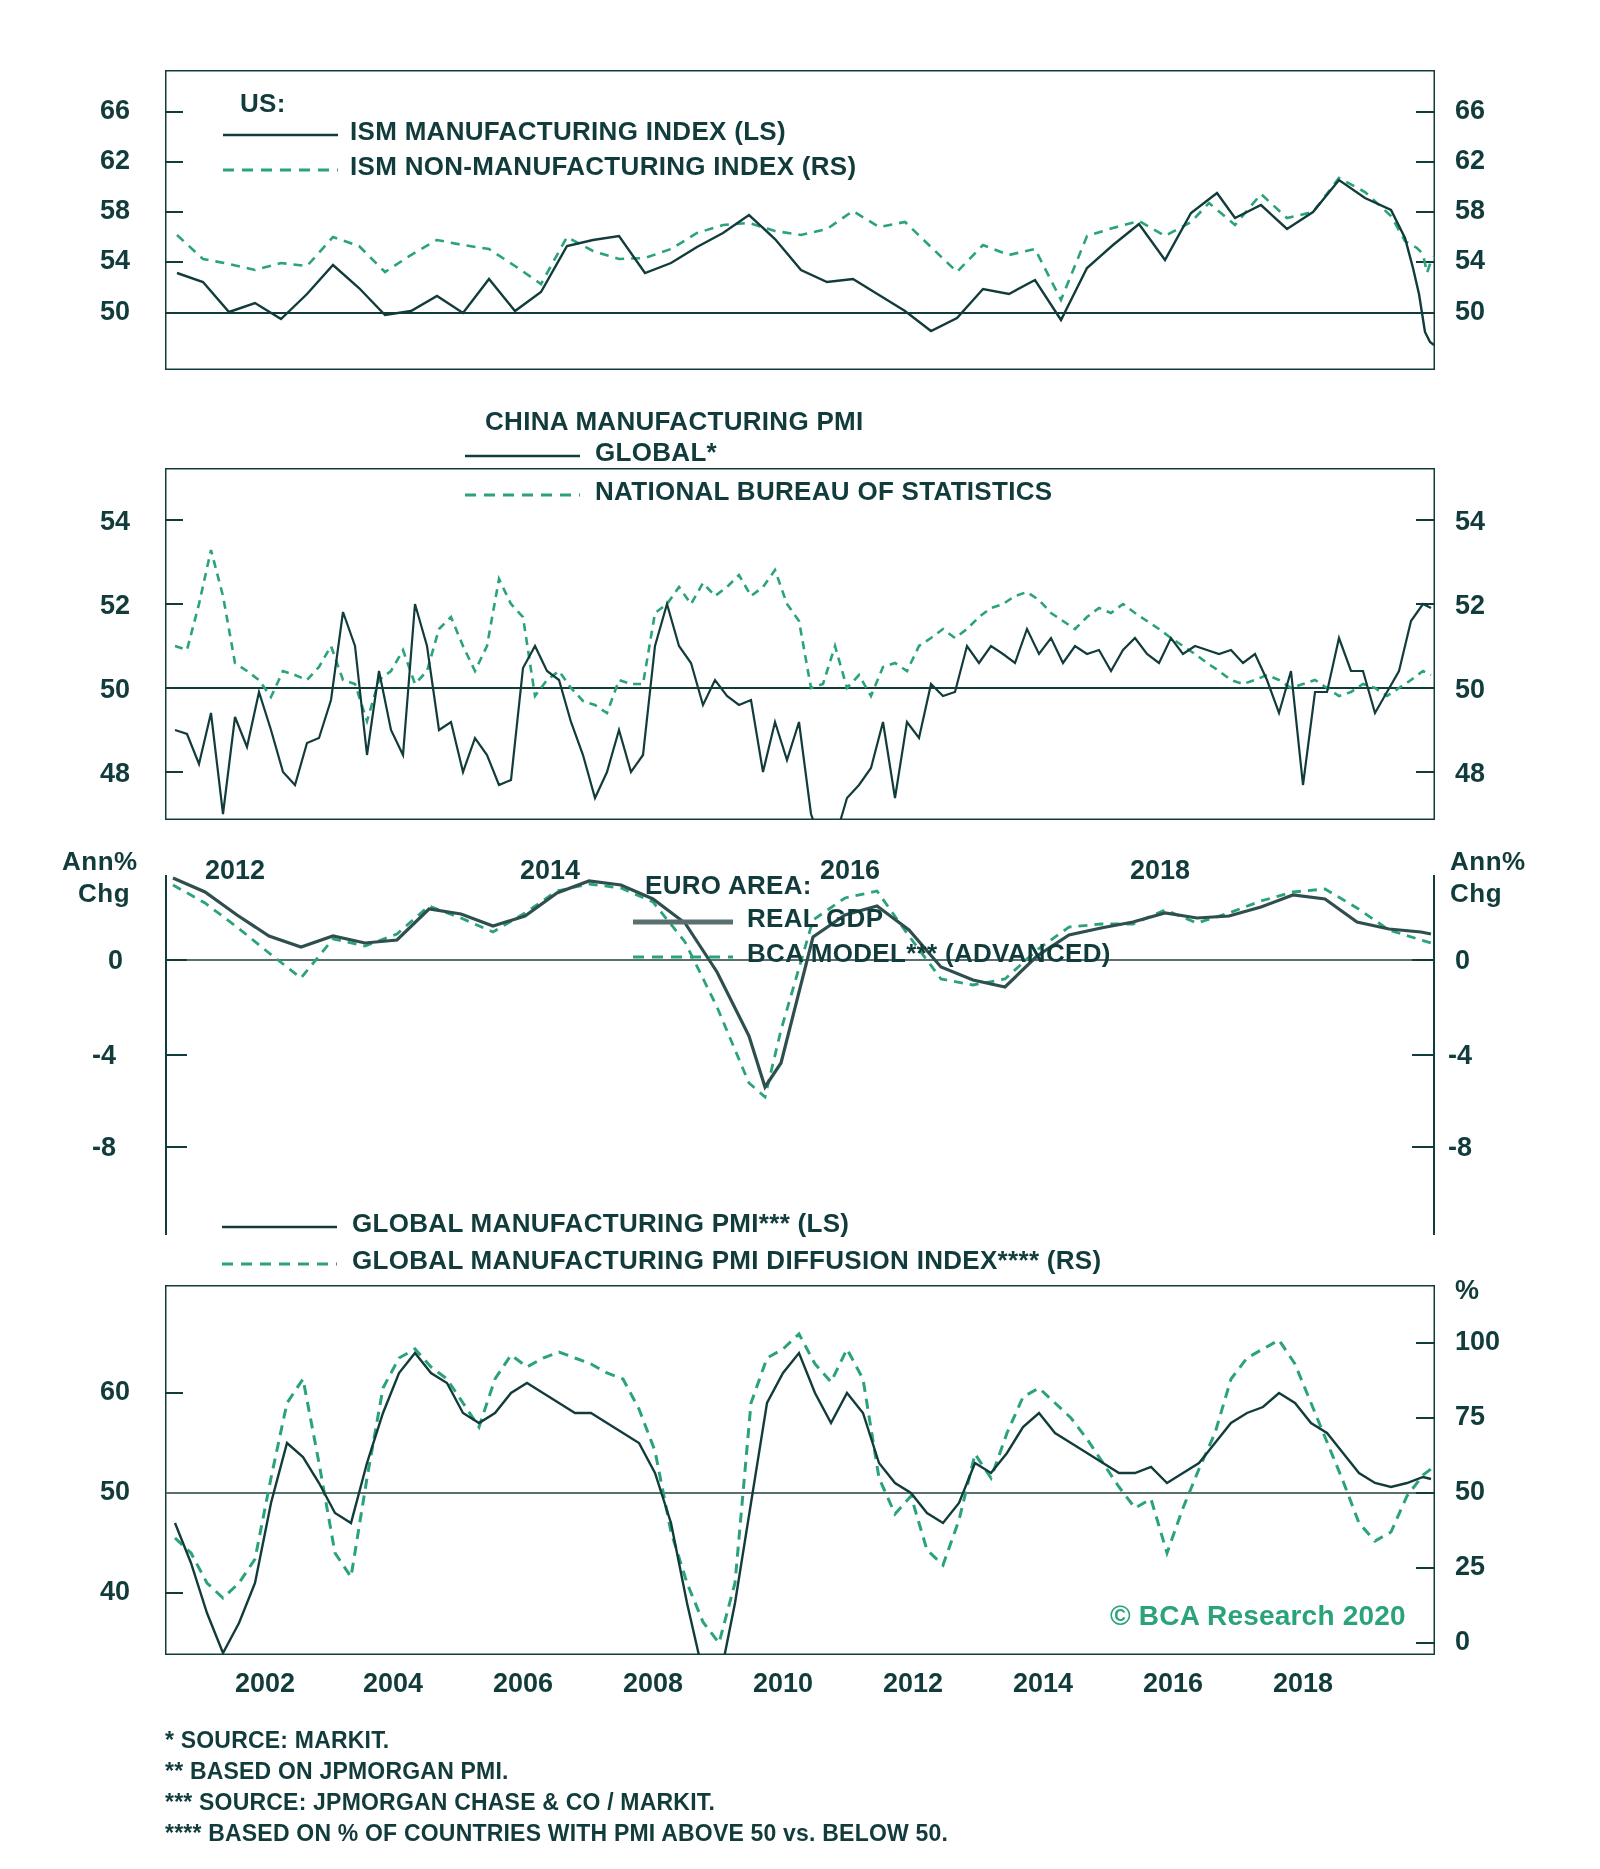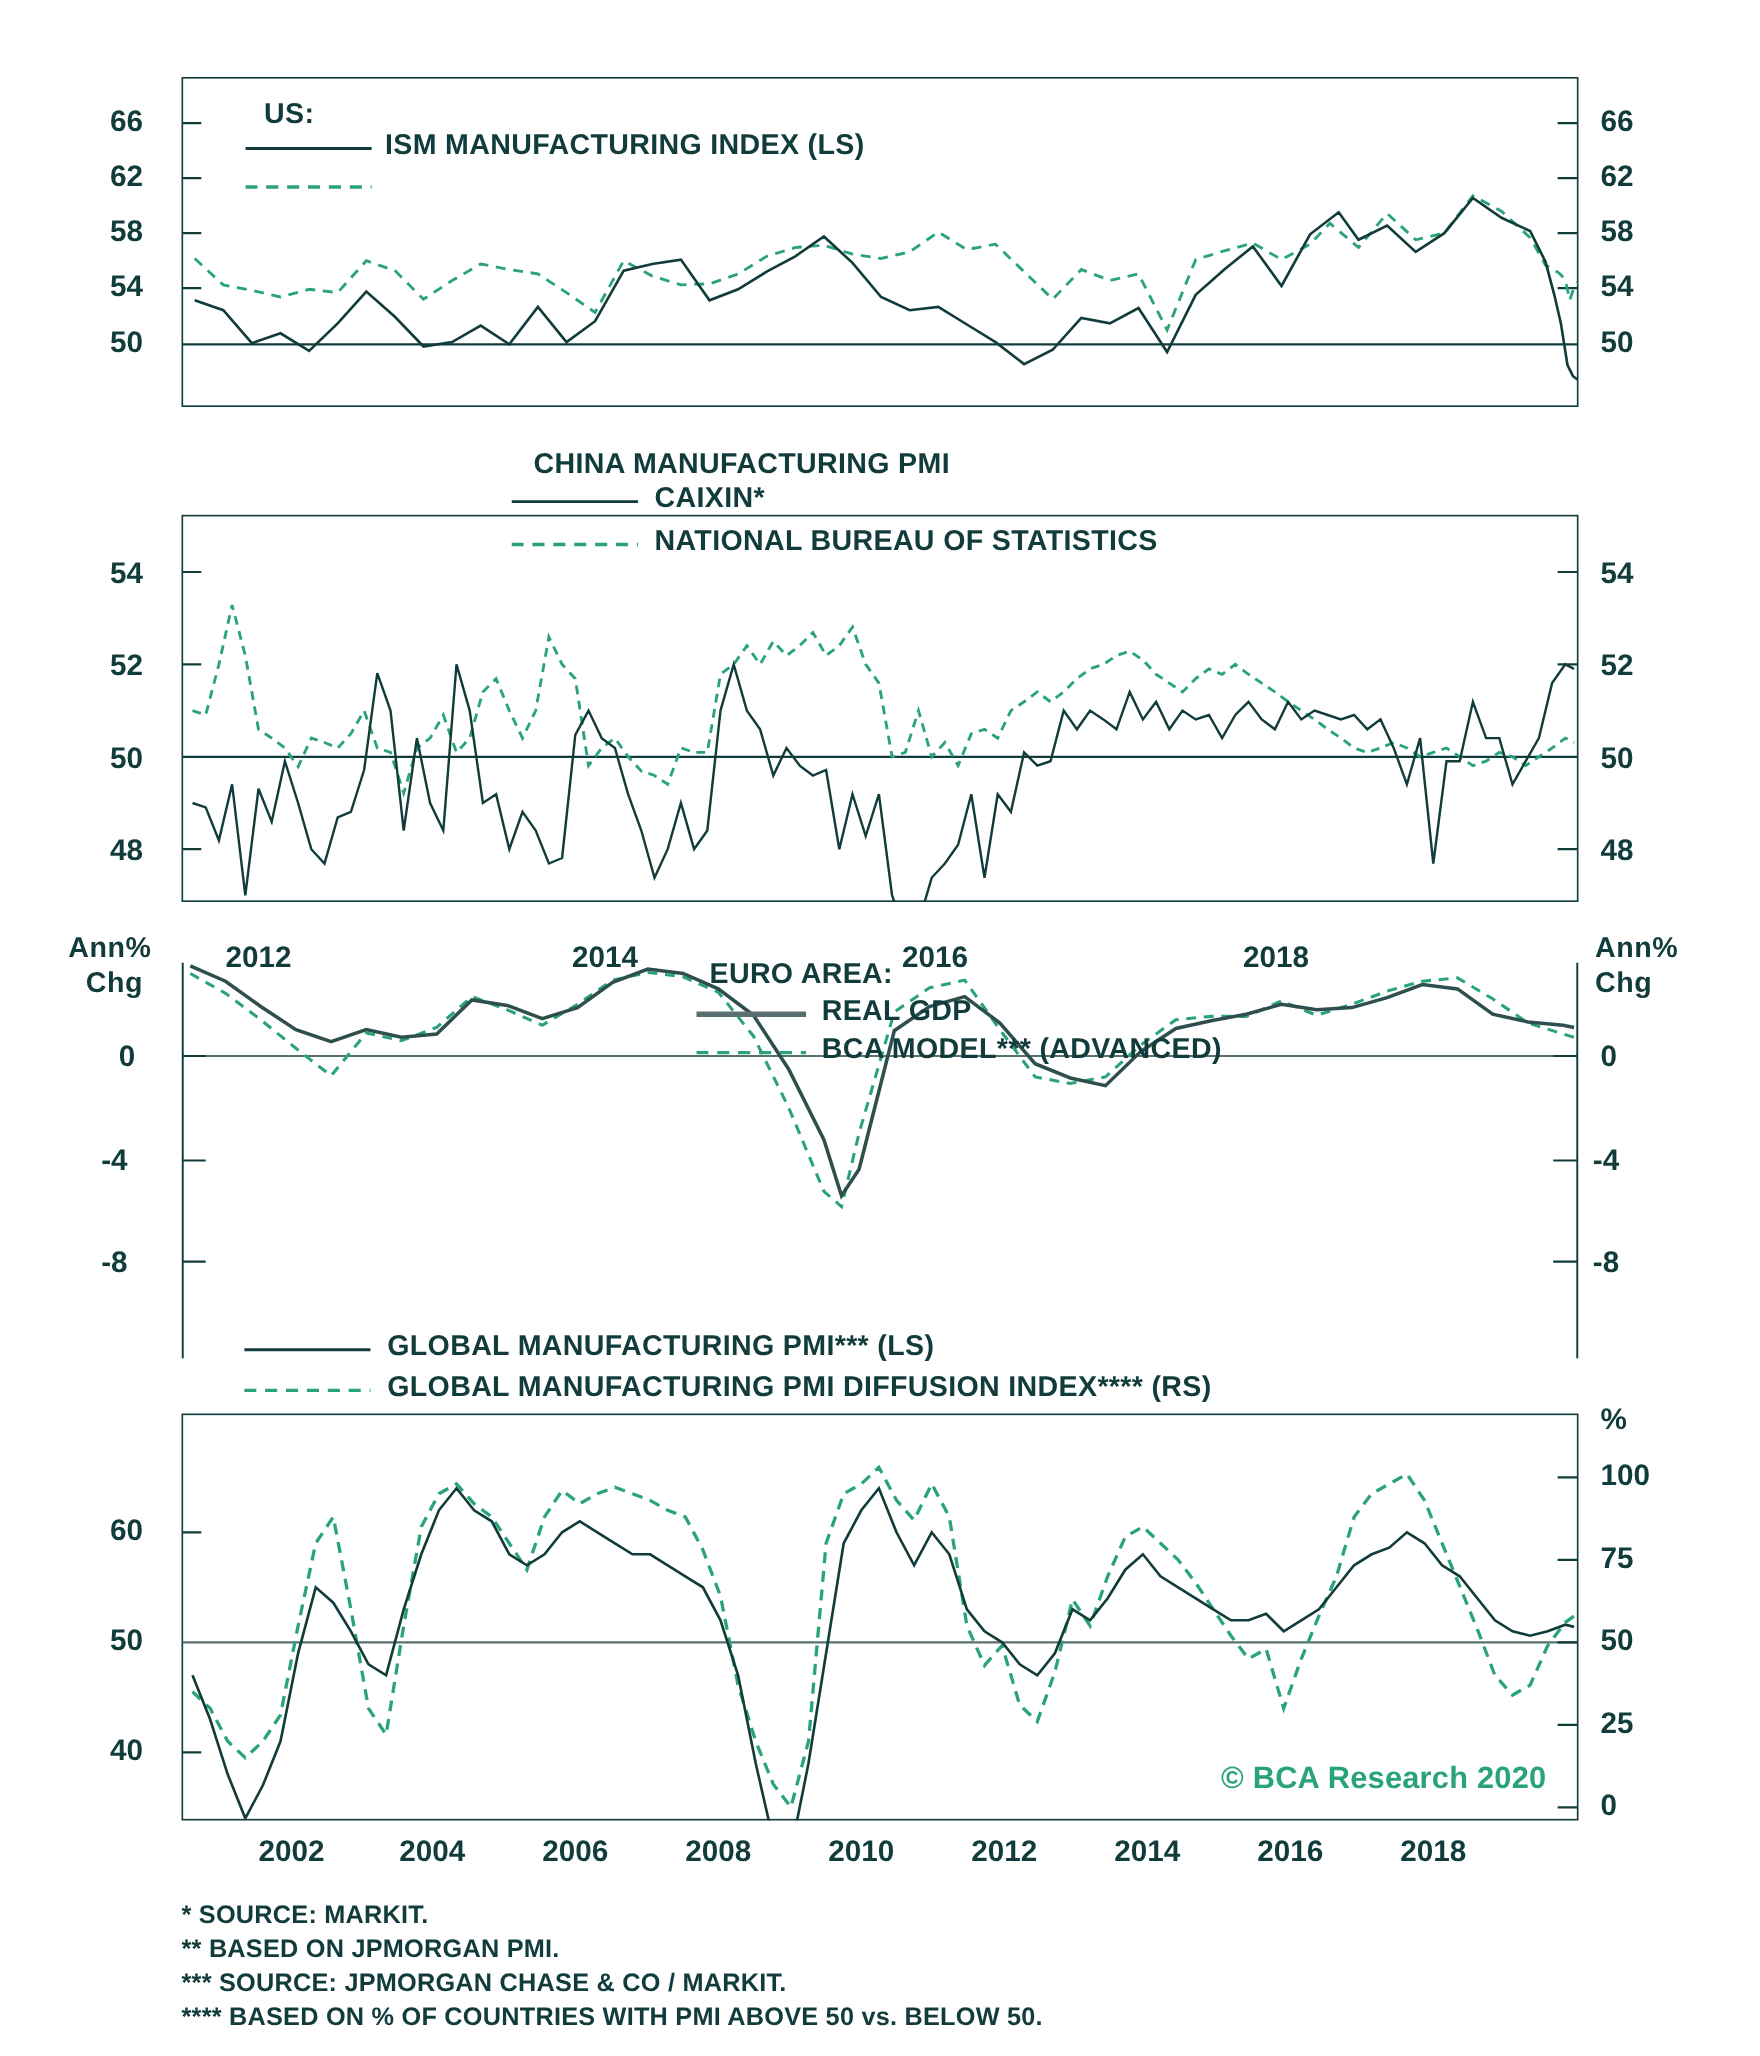--- a/index.html
+++ b/index.html
@@ -40,20 +40,21 @@
       <polyline fill="none" stroke="#123c3c" stroke-width="2.4" points="12,203 38,212 64,242 90,233 116,249 142,224 168,195 194,218 220,245 246,241 272,226 298,243 324,209 350,241 376,222 402,176 428,170 454,166 480,203 506,193 532,177 558,163 584,145 610,169 636,200 662,212 688,209 714,225 740,241 766,261 792,248 818,219 844,224 870,210 896,250 922,198 948,175 974,154 1000,190 1026,143 1052,123 1070,148 1096,135 1122,159 1148,142 1174,110 1200,128 1226,140 1240,168 1248,198 1254,224 1260,262 1265,272 1269,275"></polyline>
     </svg>
     <div class="legend" style="left:75px;top:18px;">US:</div>
     <svg style="position:absolute;left:58px;top:60px;" width="115" height="10">
         <line x1="0" y1="5" x2="115" y2="5" stroke="#123c3c" stroke-width="2.6"></line>
       </svg>
     <div class="legend" style="left:185px;top:46px;">ISM MANUFACTURING INDEX (LS)</div>
     <svg style="position:absolute;left:58px;top:95px;" width="115" height="10">
         <line x1="0" y1="5" x2="115" y2="5" stroke="#2aa37a" stroke-width="3" stroke-dasharray="11,8"></line>
       </svg>
+    <div class="legend" style="left:185px;top:81px;">ISM NON-MANUFACTURING INDEX (RS)</div>
   </div>
   <div class="tick" style="left:100px;top:95px;">66</div>
   <div class="tick" style="left:100px;top:145px;">62</div>
   <div class="tick" style="left:100px;top:195px;">58</div>
   <div class="tick" style="left:100px;top:245px;">54</div>
   <div class="tick" style="left:100px;top:296px;">50</div>
   <div class="tick" style="left:1455px;top:95px;">66</div>
   <div class="tick" style="left:1455px;top:145px;">62</div>
   <div class="tick" style="left:1455px;top:195px;">58</div>
   <div class="tick" style="left:1455px;top:245px;">54</div>
@@ -71,21 +72,21 @@
       <line x1="1251" y1="304" x2="1269" y2="304" stroke="#123c3c" stroke-width="2"></line>
 
       <polyline fill="none" stroke="#2aa37a" stroke-width="2.6" stroke-dasharray="8,6" points="10,178 22,182 34,136 46,82 58,128 70,195 82,203 94,212 106,229 118,203 130,207 142,212 154,199 166,178 178,212 190,216 202,253 214,212 226,203 238,182 250,216 262,203 274,161 286,149 298,178 310,203 322,178 334,111 346,136 358,149 370,228 382,212 394,203 406,220 418,233 430,237 442,245 454,212 466,216 478,216 490,145 502,136 514,119 526,136 538,115 550,128 562,119 574,107 586,128 598,119 610,102 622,136 634,153 646,220 658,216 670,178 682,220 694,207 706,228 718,199 730,195 742,203 754,178 766,170 778,161 790,170 802,161 814,149 826,140 838,136 850,128 862,124 874,132 886,145 898,153 910,161 922,149 934,140 946,145 958,136 970,145 982,153 994,161 1006,170 1018,178 1030,186 1042,195 1054,203 1066,212 1078,216 1090,212 1102,207 1114,212 1126,220 1138,216 1150,212 1162,220 1174,228 1186,224 1198,216 1210,220 1222,228 1234,220 1246,212 1258,203 1266,207"></polyline>
 
       <polyline fill="none" stroke="#123c3c" stroke-width="2.2" points="10,262 22,266 34,296 46,245 58,346 70,249 82,279 94,224 106,262 118,304 130,317 142,275 154,270 166,232 178,144 190,178 202,287 214,203 226,262 238,287 250,136 262,178 274,262 286,254 298,304 310,270 322,287 334,317 346,312 358,200 370,178 382,203 394,212 406,254 418,287 430,330 442,304 454,262 466,304 478,287 490,178 502,136 514,178 526,195 538,237 550,212 562,228 574,237 586,232 598,304 610,254 622,292 634,254 646,346 658,380 670,371 682,330 694,317 706,300 718,254 730,330 742,254 754,270 766,216 778,228 790,224 802,178 814,195 826,178 838,186 850,195 862,161 874,186 886,170 898,195 910,178 922,186 934,182 946,203 958,182 970,170 982,186 994,195 1006,170 1018,186 1030,178 1042,182 1054,186 1066,182 1078,195 1090,186 1102,212 1114,245 1126,203 1138,317 1150,224 1162,224 1174,170 1186,203 1198,203 1210,245 1222,224 1234,203 1246,153 1258,136 1266,140"></polyline>
     </svg>
     <div class="legend" style="left:320px;top:-62px;">CHINA MANUFACTURING PMI</div>
     <svg style="position:absolute;left:300px;top:-17px;" width="115" height="10">
         <line x1="0" y1="5" x2="115" y2="5" stroke="#123c3c" stroke-width="2.6"></line>
       </svg>
-    <div class="legend" style="left:430px;top:-31px;">CAIXIN*</div>
+    <div class="legend" style="left:430px;top:-31px;">GLOBAL*</div>
     <svg style="position:absolute;left:300px;top:22px;" width="115" height="10">
         <line x1="0" y1="5" x2="115" y2="5" stroke="#2aa37a" stroke-width="3" stroke-dasharray="11,8"></line>
       </svg>
     <div class="legend" style="left:430px;top:8px;">NATIONAL BUREAU OF STATISTICS</div>
   </div>
   <div class="tick" style="left:100px;top:506px;">54</div>
   <div class="tick" style="left:100px;top:590px;">52</div>
   <div class="tick" style="left:100px;top:674px;">50</div>
   <div class="tick" style="left:100px;top:758px;">48</div>
   <div class="tick" style="left:1455px;top:506px;">54</div>

